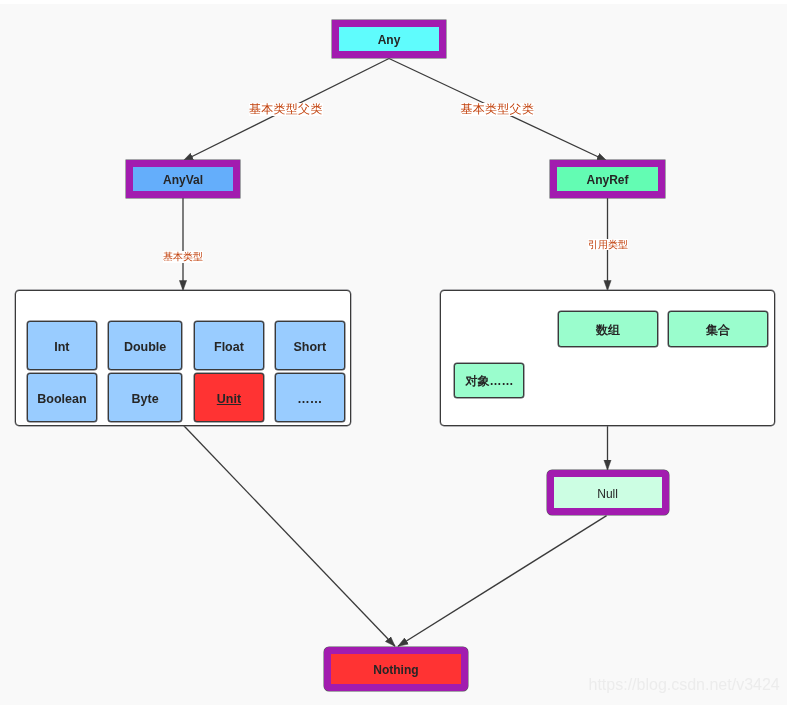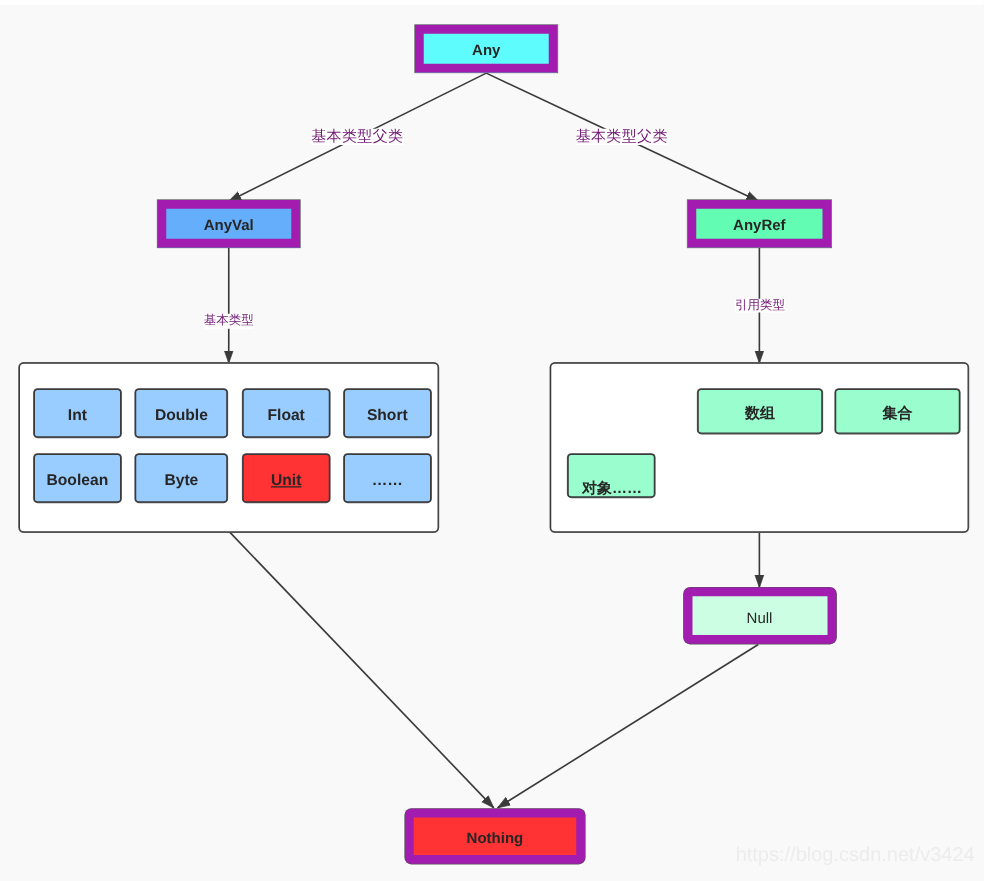--- a/index.html
+++ b/index.html
@@ -14,55 +14,55 @@
   #wires{position:absolute;left:0;top:0;width:787px;height:705px;}
   .node{position:absolute;box-sizing:border-box;display:flex;align-items:center;justify-content:center;
         border:7px solid #a21caf;color:#262626;font-weight:bold;font-size:12px;
         box-shadow:0 0 0 0.5px #53535a;}
   .node>span{position:relative;top:1px;}
   .chip>span{position:relative;top:1.5px;}
   .group{position:absolute;box-sizing:border-box;background:#fff;border:1px solid #3a3a3a;border-radius:4px;box-shadow:0 0 0 0.4px #6a6a70;}
   .chip{position:absolute;box-sizing:border-box;display:flex;align-items:center;justify-content:center;
         border:1px solid #3a3a3a;border-radius:3px;color:#262626;font-weight:bold;font-size:12.5px;
         box-shadow:0 0 0 0.5px #53535a;}
-  .elabel{position:absolute;color:#701a75;font-size:12px;white-space:nowrap;background:#fff;line-height:13px;}
+  .elabel{position:absolute;color:#c2410c;font-size:12px;white-space:nowrap;background:#fff;line-height:13px;}
   #watermark{position:absolute;color:#ececec;font-size:16px;white-space:nowrap;}
 
   #n-any    {left:332px;top:20px; width:114px;height:38px;background:#5FFCFD;}
   #n-anyval {left:126px;top:160px;width:114px;height:38px;background:#64AEFB;}
   #n-anyref {left:550px;top:160px;width:115px;height:38px;background:#63FCB3;}
   #n-null   {left:546.5px;top:470px;width:122.2px;height:45px;background:#CCFEE3;border-radius:5px;font-weight:normal;}
   #n-nothing{left:324px;top:646.6px;width:143.9px;height:44.4px;background:#FF3333;border-radius:5px;}
 
   #g-value{left:14.5px;top:289.5px;width:336px;height:136px;}
   #g-ref{left:439.5px;top:289.5px;width:335.5px;height:136px;}
 
   #e1{left:249px;top:102.5px;letter-spacing:0.28px;}
   #e2{left:460.5px;top:102.5px;letter-spacing:0.28px;}
   #e3{left:163px;top:251px;font-size:10px;line-height:11.5px;}
   #e4{left:588px;top:238.8px;font-size:10px;line-height:11.5px;}
   #watermark{left:588.5px;top:676.3px;}
   #top-strip{position:absolute;left:0;top:0;width:787px;height:4px;background:#fff;}
 
-  .vt{background:#99CCFF;height:39px;}
+  .vt{background:#99CCFF;height:49px;margin-top:10px;}
   .rt{background:#9AFDCD;height:35.6px;}
   #vt0,#vt1,#vt2,#vt3{top:311.3px;}
   #vt4,#vt5,#vt6,#vt7{top:362.7px;}
   #vt0,#vt4{left:27px;width:69.8px;}
   #vt1,#vt5{left:108.3px;width:73.6px;}
   #vt2,#vt6{left:194.2px;width:69.5px;}
   #vt3,#vt7{left:274.7px;width:70.3px;}
   #vt6{background:#FF3333;}
 
   #rt0,#rt1,#rt2{top:311.3px;}
   #rt3{top:362.7px;}
   #rt0{left:454.3px;width:86.5px;}
   #rt1{left:558.4px;width:99.3px;font-size:12px;}
   #rt2{left:668.4px;width:99.3px;font-size:12px;}
-  #rt3{left:454.1px;width:69.8px;justify-content:flex-start;padding-left:10.5px;font-size:12px;align-items:flex-end;}
+  #rt3{left:454.1px;width:69.8px;justify-content:flex-start;padding-left:10.5px;font-size:12px;}
 </style>
 </head>
 <body>
 
 <div id="stage">
 
   <svg id="wires" viewBox="0 0 787 705">
     <defs>
       <marker id="ah" markerWidth="12" markerHeight="8.6" refX="10.1" refY="4.1" orient="auto" markerUnits="userSpaceOnUse">
         <path d="M0,0.5 L10.2,4.1 L0,7.7 Z" fill="#3a3a3a" stroke="#3a3a3a" stroke-width="0.5" stroke-linejoin="miter"></path>

